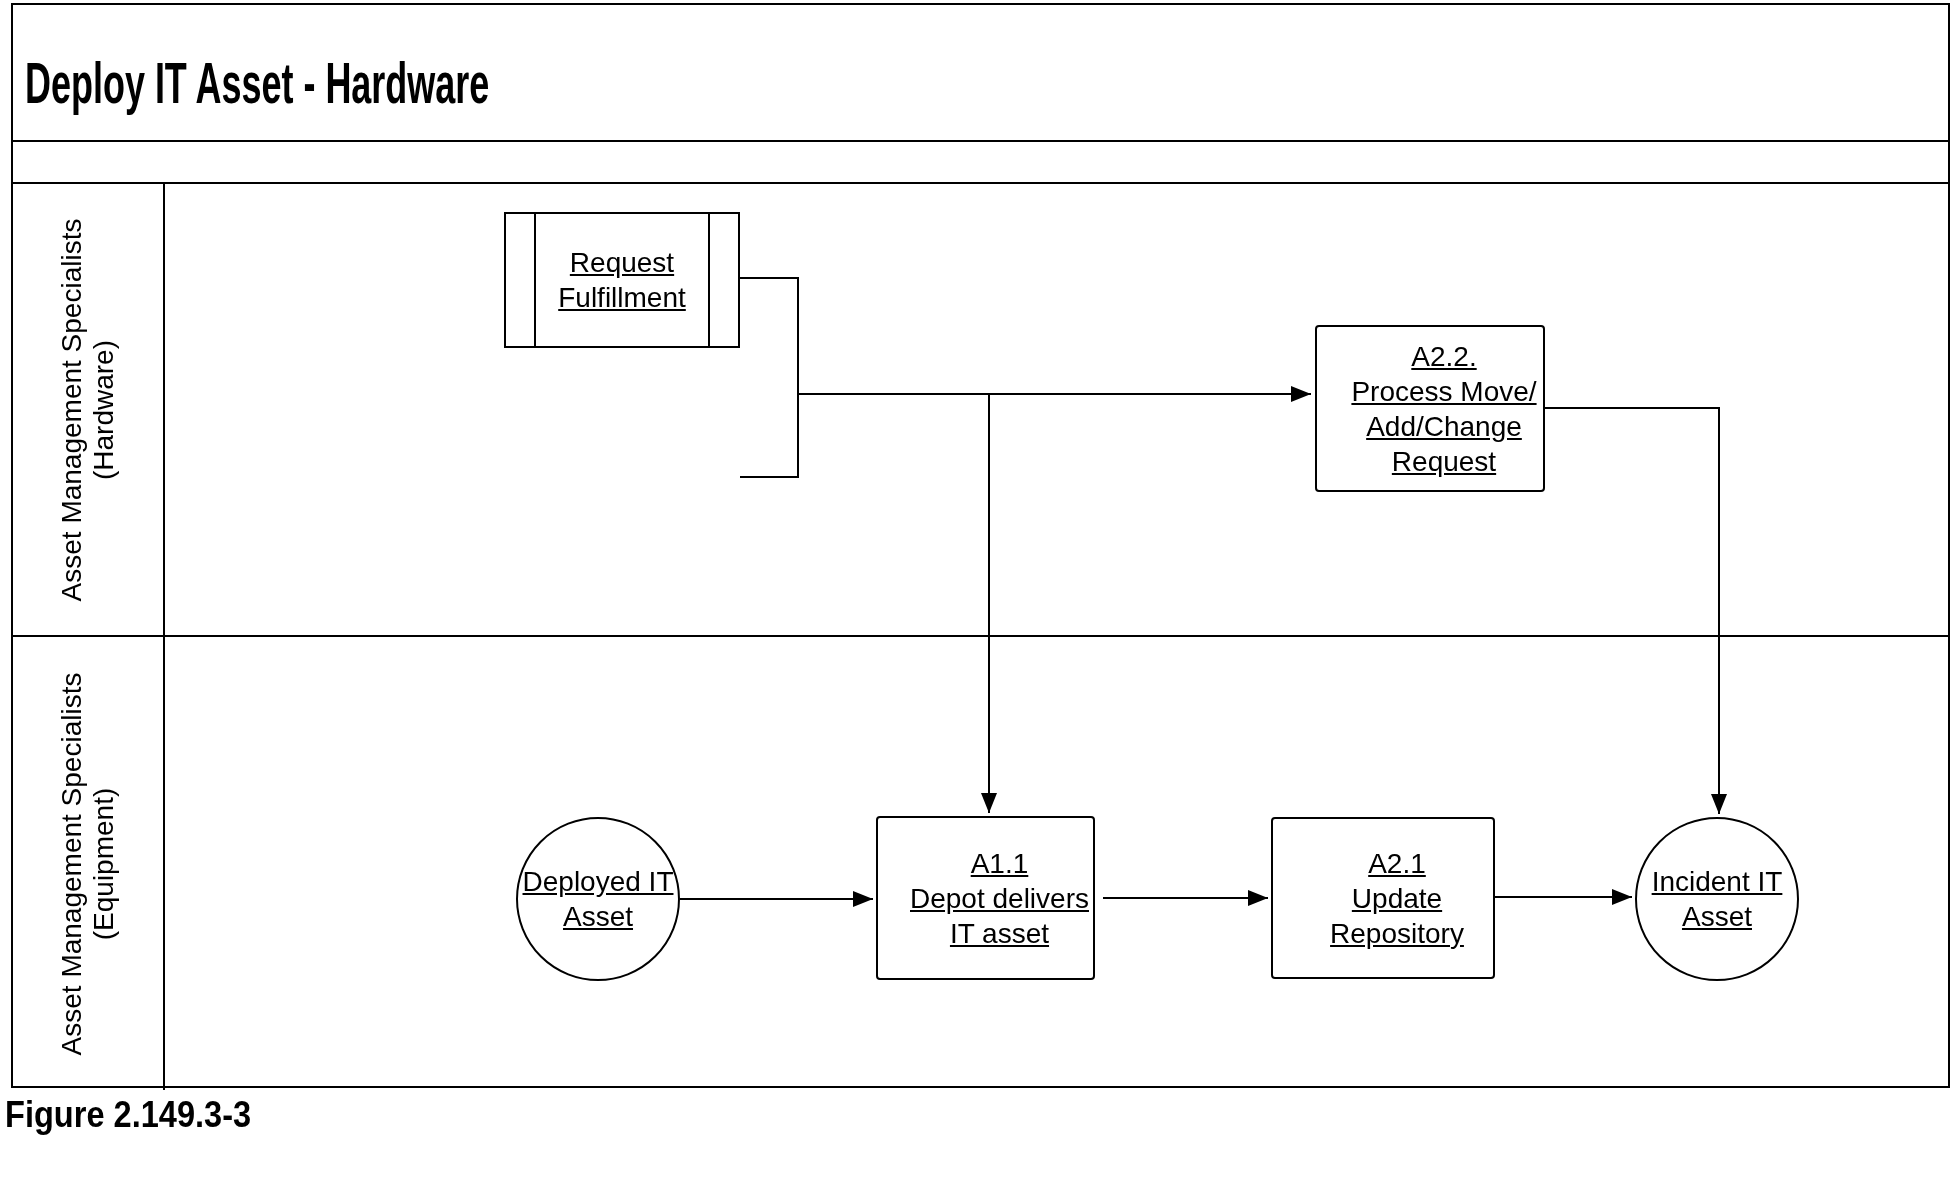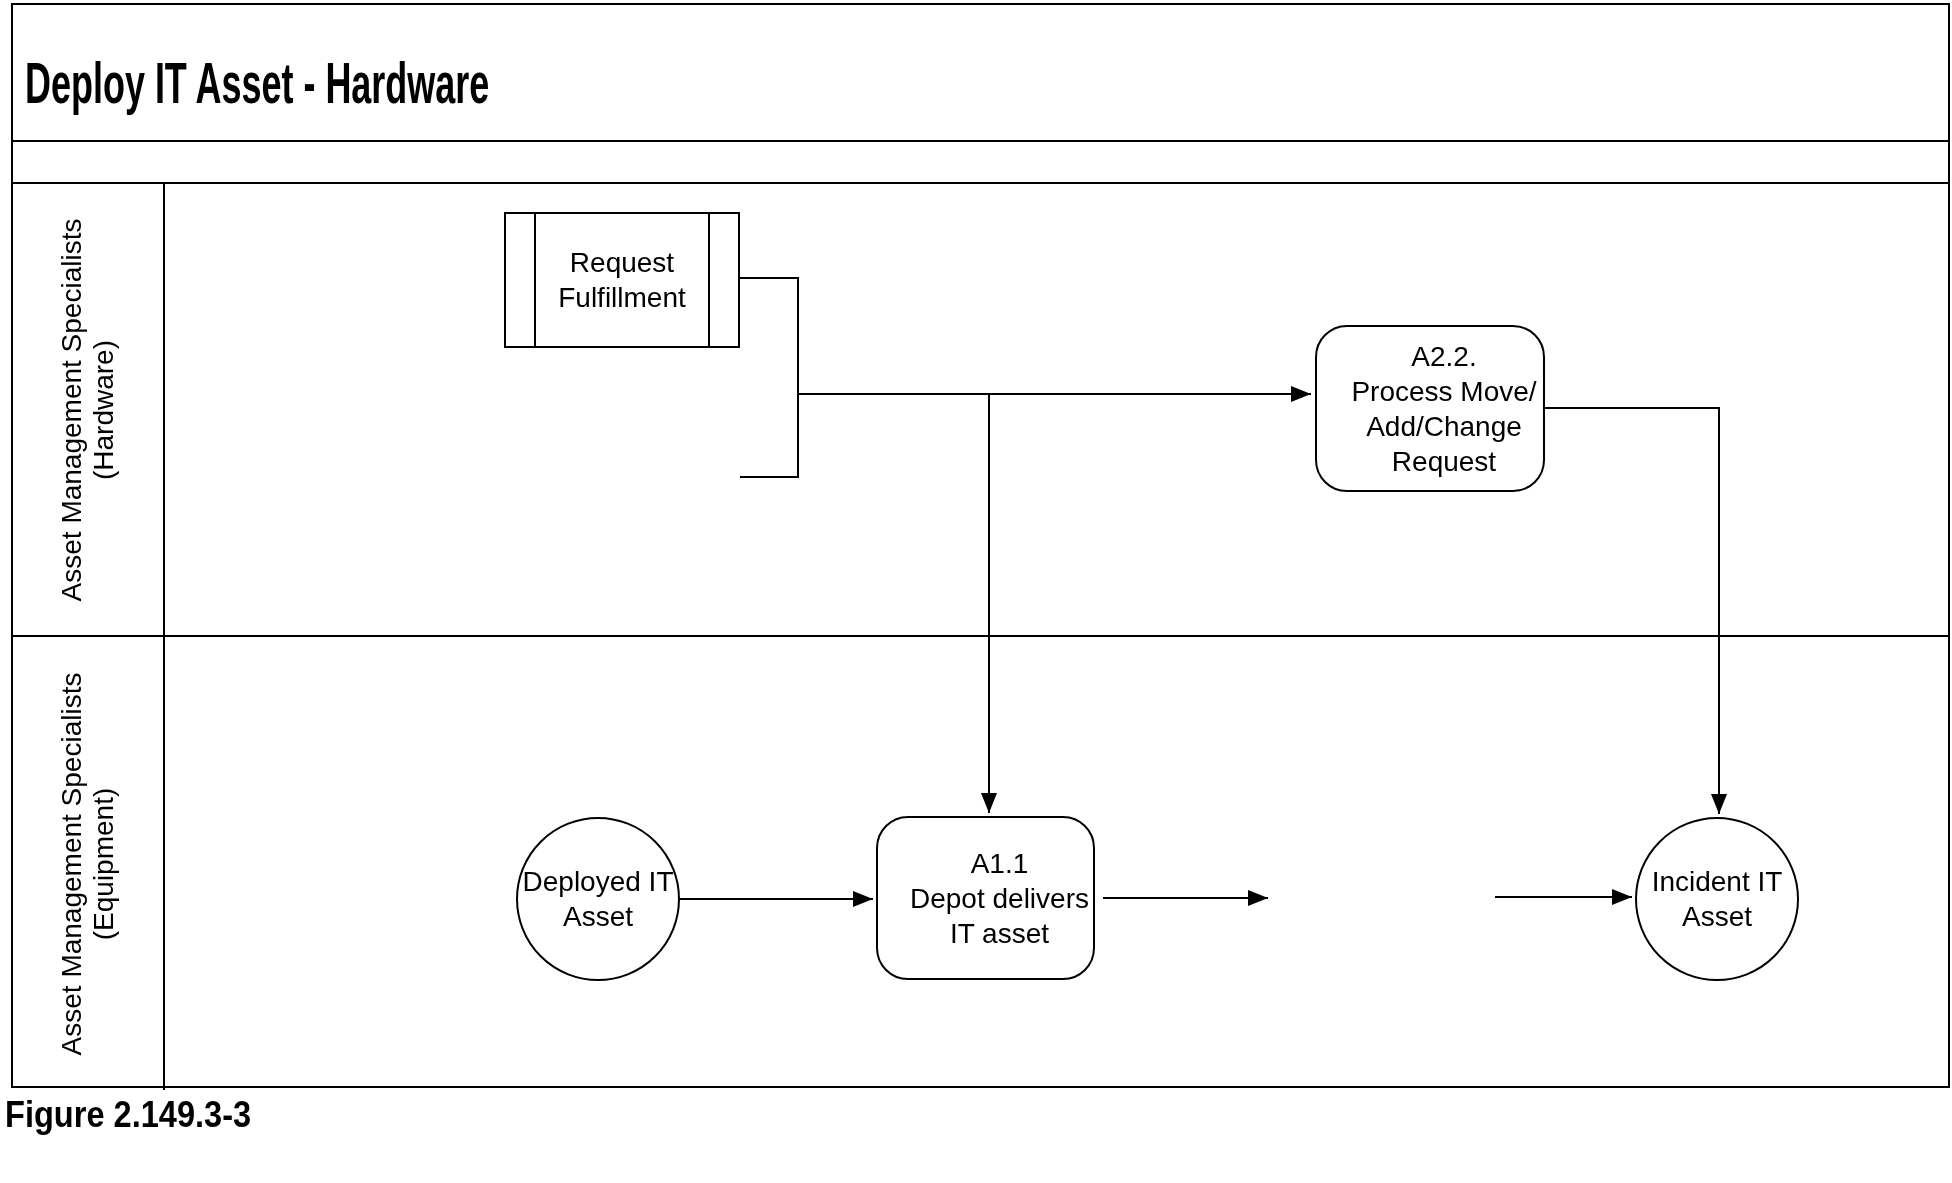--- a/index.html
+++ b/index.html
@@ -105,31 +105,32 @@
     background: #ffffff;
     display: flex;
     align-items: center;
     justify-content: center;
     text-align: center;
   }
   .node-label {
     font-size: 28px;
     line-height: 35px;
     white-space: pre-line;
+    text-decoration: underline;
   }
   .subprocess { border-radius: 0; }
   .subprocess .bar {
     position: absolute;
     top: 0; bottom: 0;
     width: 2px;
     background: #000;
   }
   .subprocess .bar-left  { left: 28px; }
   .subprocess .bar-right { right: 28px; }
-  .process { border-radius: 32px; padding-left: 28px; }
+  .process { border-radius: 4px; padding-left: 28px; }
   .terminator { border-radius: 50%; }
 
   
   .n-request-fulfillment { left: 504px; top: 212px; width: 236px; height: 136px; }
   .n-incident-mgt        { left: 504px; top: 409px; width: 236px; height: 136px; }
   .n-a22                 { left: 1315px; top: 325px; width: 230px; height: 167px; }
   .n-acquired            { left: 516px; top: 817px; width: 164px; height: 164px; }
   .n-a11                 { left: 876px; top: 816px; width: 219px; height: 164px; }
   .n-a21                 { left: 1271px; top: 817px; width: 224px; height: 162px; }
   .n-deployed            { left: 1635px; top: 817px; width: 164px; height: 164px; }
@@ -219,20 +220,25 @@
     <span class="node-label">Deployed IT
 Asset</span>
   </div>
 
   <div class="node process n-a11">
     <span class="node-label">A1.1
 Depot delivers
 IT asset</span>
   </div>
 
+  <div class="node process n-a21">
+    <span class="node-label">A2.1
+Update
+Repository</span>
+  </div>
 
   <div class="node terminator n-deployed">
     <span class="node-label">Incident IT
 Asset</span>
   </div>
 
   <div class="caption">Figure 2.149.3-3</div>
 
 </div>
 

